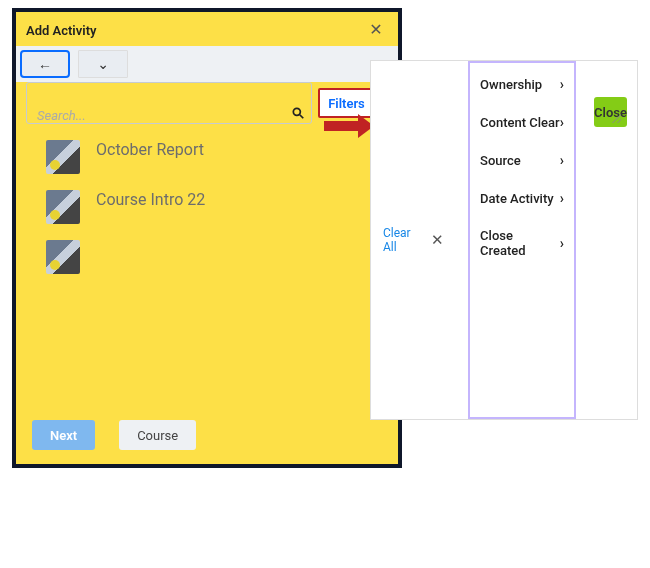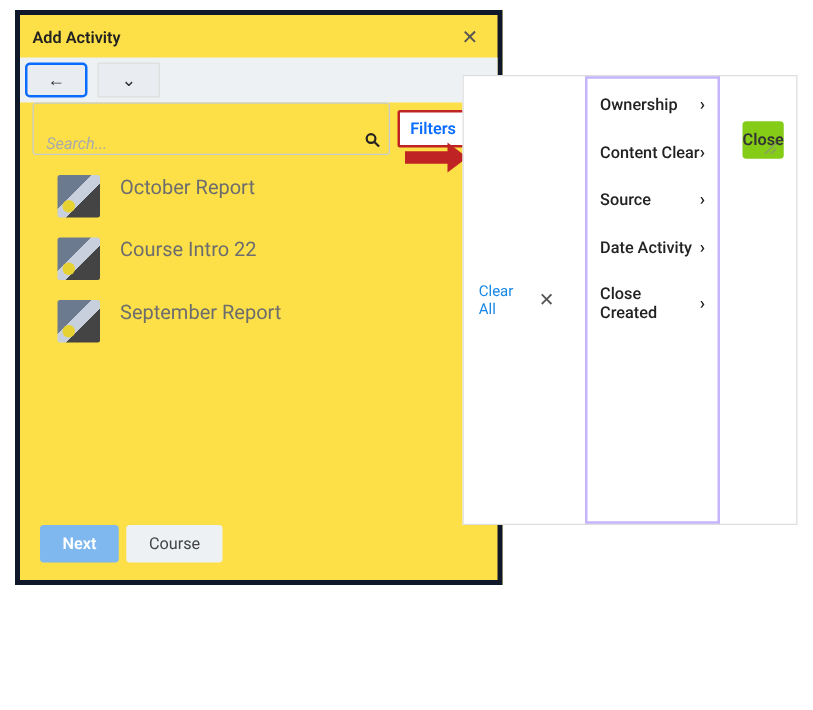--- a/index.html
+++ b/index.html
@@ -102,21 +102,21 @@
   .thumb::after {
     content:""; position:absolute; left:4px; bottom:4px; width:10px; height:10px;
     background:#e7d233; border-radius:50%;
   }
   .thumb.audio { background:none; }
   .thumb.audio::after { content:none; }
   .thumb.audio svg { width:100%; height:100%; }
   .media-title { font-size: 16px; color: #6d6d6d; }
 
   .mp-footer {
-    display: flex; gap: 6px; padding: 10px 16px 14px;
+    display: flex; gap: 24px; padding: 10px 16px 14px;
   }
   .btn {
     height: 30px; padding: 0 18px; border-radius: 3px;
     font-size: 13px; cursor: pointer; display: inline-flex; align-items: center; justify-content: center;
   }
   .btn-primary { background: #7fb8ef; color: #fff; font-weight: 600; border: none; }
   .btn-secondary { background: #eef1f4; color: #444; border: none; }
 
   
   .filters-panel {
@@ -204,21 +204,20 @@
     <div class="media-row">
       <div class="thumb"></div>
       <span class="media-title">October Report</span>
     </div>
     <div class="media-row">
       <div class="thumb"></div>
       <span class="media-title">Course Intro 22</span>
     </div>
     <div class="media-row">
       <div class="thumb"></div>
-      <span class="media-title">September Report</span>
     </div>
   </div>
 
   <div class="mp-footer">
     <div class="btn btn-primary">Next</div>
     <div class="btn btn-secondary">Course</div>
   </div>
 </div>
 
 <div class="arrow-callout">

